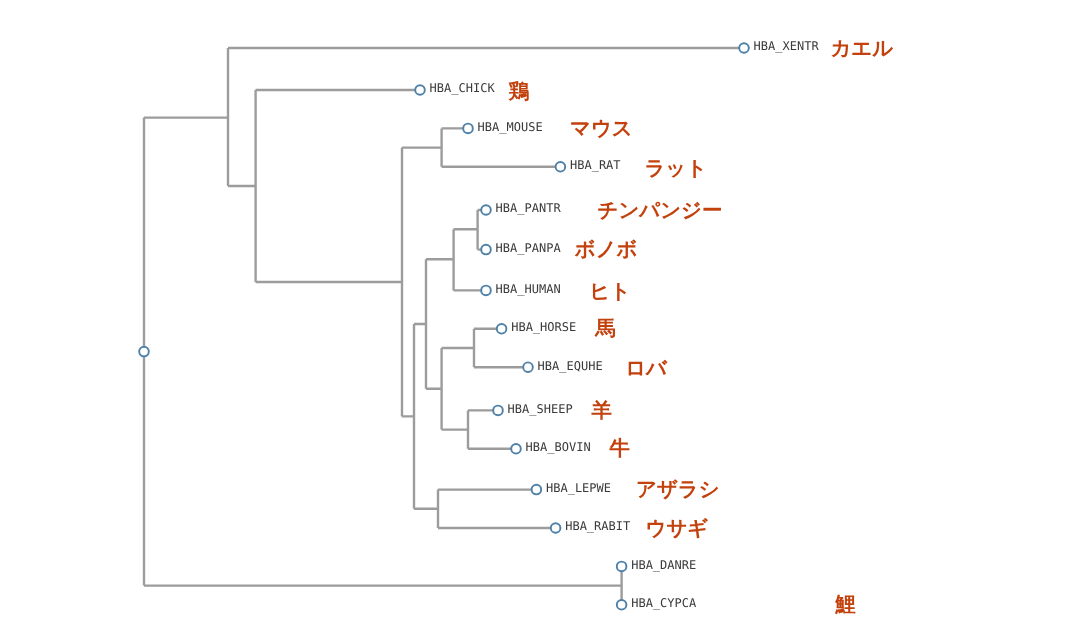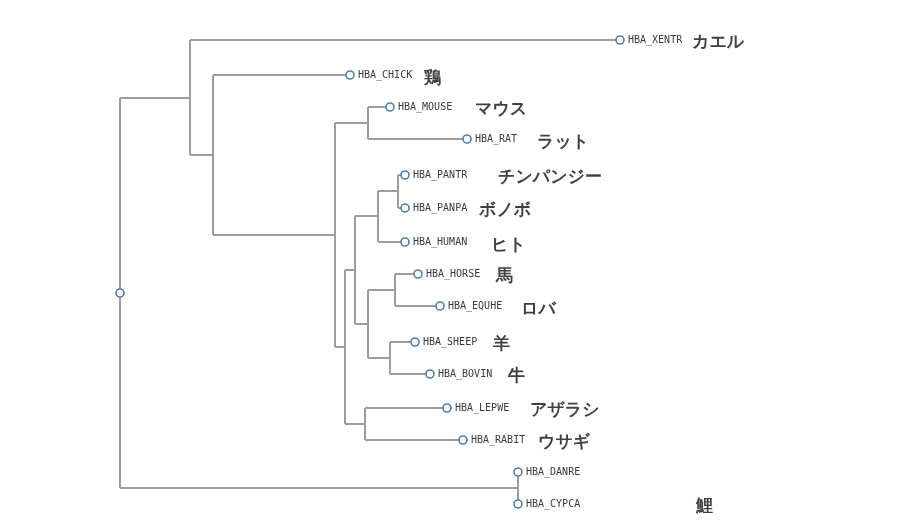--- a/index.html
+++ b/index.html
@@ -25,21 +25,21 @@
     color: #3a3a3a;
     white-space: nowrap;
     line-height: 1;
   }
   .jp-label {
     position: absolute;
     transform: translateY(-50%);
     font-family: "DejaVu Sans", sans-serif;
     font-size: 17px;
     font-weight: bold;
-    color: #404040;
+    color: #c2410c;
     white-space: nowrap;
     line-height: 1;
     text-shadow:
       -1px -1px 0 #fff, 1px -1px 0 #fff,
       -1px  1px 0 #fff, 1px  1px 0 #fff,
        0   -1px 0 #fff, 0    1px 0 #fff,
       -1px  0   0 #fff, 1px  0   0 #fff,
        0    0   3px #fff;
   }
   .bottom-bar {

